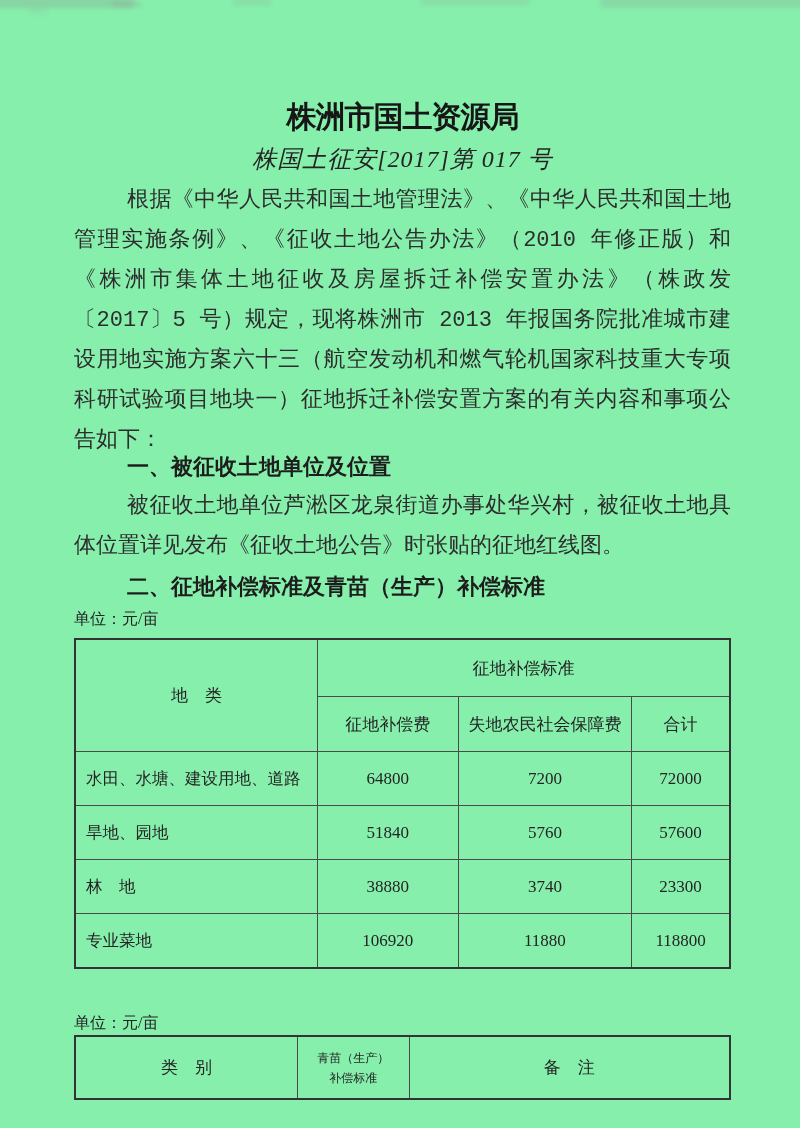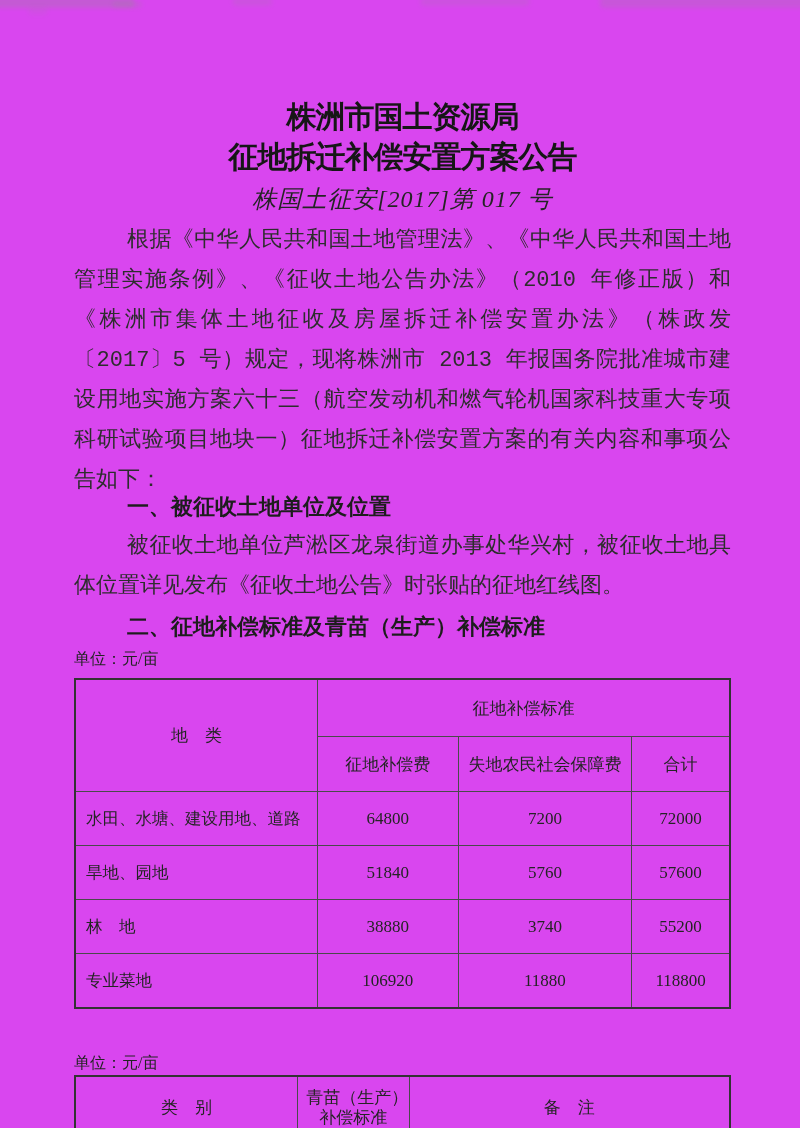--- a/index.html
+++ b/index.html
@@ -1,21 +1,21 @@
 <!DOCTYPE html>
 <html><head>
 <meta charset="utf-8">
 <style>
   html, body { margin: 0; padding: 0; background: #ffffff; }
 
   .page {
     position: relative;
     width: 800px;
     height: 1128px;
-    background: #d946ef;
+    background: #86efac;
     overflow: hidden;
     font-family: "Liberation Serif", "DejaVu Serif", serif;
     color: #2d2d2d;
   }
 
   
   .smudge {
     position: absolute;
     background: #8f8f8f;
     border-radius: 4px;
@@ -100,38 +100,37 @@
     padding: 8px;
     color: #242424;
     white-space: nowrap;
     overflow: hidden;
   }
   .t1 .group-row th { height: 40px; }
   .t1 .sub-row th   { height: 38px; font-size: 17px; }
   .t1 tbody td      { height: 37px; }
   .t1 td.left       { text-align: left; padding-left: 10px; font-size: 16.5px; }
   .t2 th            { height: 45px; }
-  .t2 .two-line     { font-size: 17px; line-height: 20px; }
+  .t2 .two-line     { font-size: 12px; line-height: 20px; }
 </style>
 </head>
 <body>
 
 <div class="page">
 
   <div class="smudge s1"></div>
   <div class="smudge s2"></div>
   <div class="smudge s3"></div>
   <div class="smudge s4"></div>
   <div class="smudge s5"></div>
   <div class="smudge s6"></div>
 
   <div class="content">
 
     <h1 class="title first">株洲市国土资源局</h1>
-    <h1 class="title">征地拆迁补偿安置方案公告</h1>
 
     <div class="doc-number">株国土征安[2017]第 017 号</div>
 
     <p class="body-text indent intro">根据《中华人民共和国土地管理法》、《中华人民共和国土地管理实施条例》、《征收土地公告办法》（2010 年修正版）和《株洲市集体土地征收及房屋拆迁补偿安置办法》（株政发〔2017〕5 号）规定，现将株洲市 2013 年报国务院批准城市建设用地实施方案六十三（航空发动机和燃气轮机国家科技重大专项科研试验项目地块一）征地拆迁补偿安置方案的有关内容和事项公告如下：</p>
 
     <h2 class="section-heading h1">一、被征收土地单位及位置</h2>
 
     <p class="body-text indent">被征收土地单位芦淞区龙泉街道办事处华兴村，被征收土地具体位置详见发布《征收土地公告》时张贴的征地红线图。</p>
 
     <h2 class="section-heading">二、征地补偿标准及青苗（生产）补偿标准</h2>
@@ -166,21 +165,21 @@
         <tr>
           <td class="left">旱地、园地</td>
           <td>51840</td>
           <td>5760</td>
           <td>57600</td>
         </tr>
         <tr>
           <td class="left">林　地</td>
           <td>38880</td>
           <td>3740</td>
-          <td>55200</td>
+          <td>23300</td>
         </tr>
         <tr>
           <td class="left">专业菜地</td>
           <td>106920</td>
           <td>11880</td>
           <td>118800</td>
         </tr>
       </tbody>
     </table>
 

